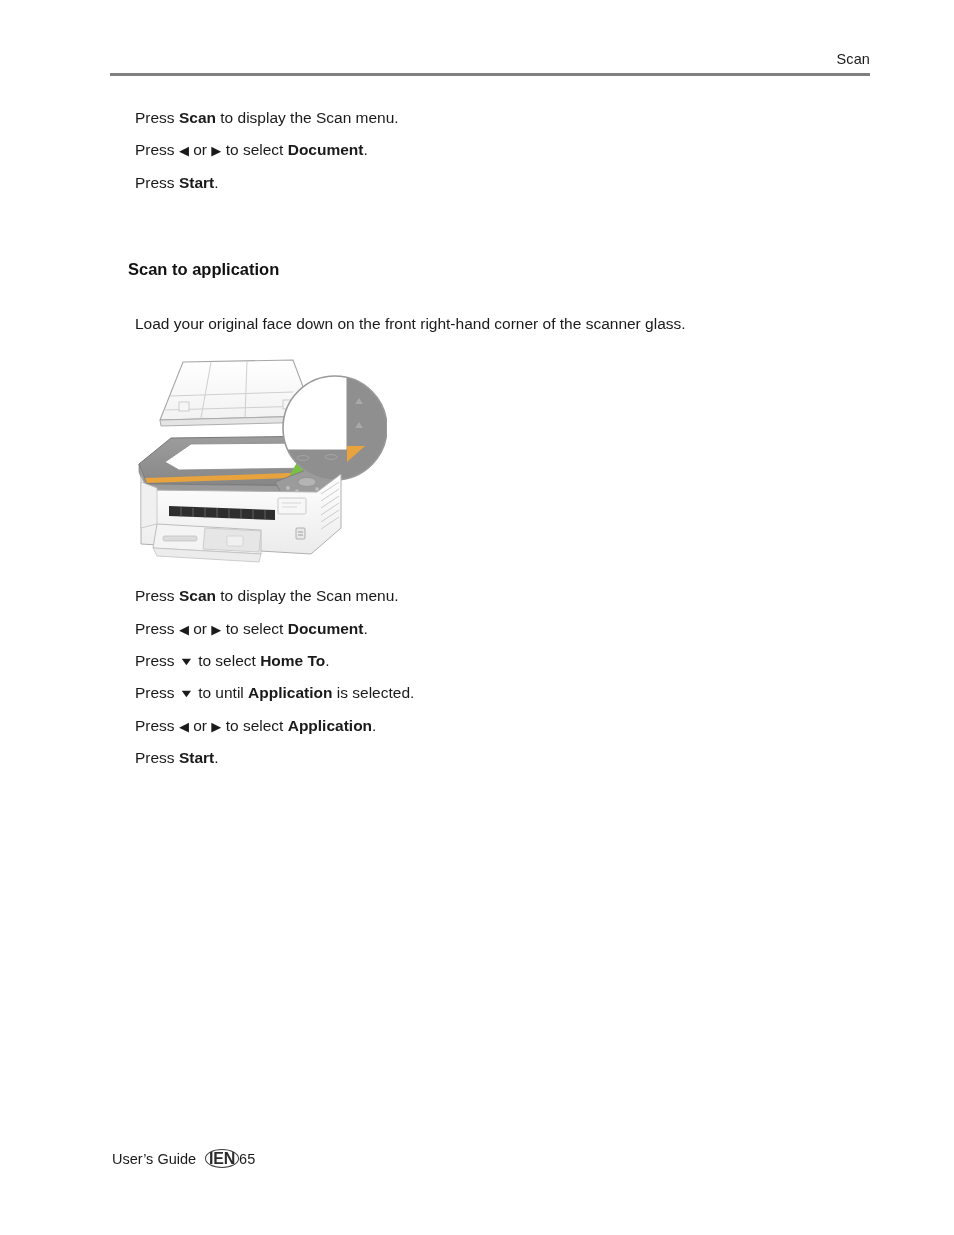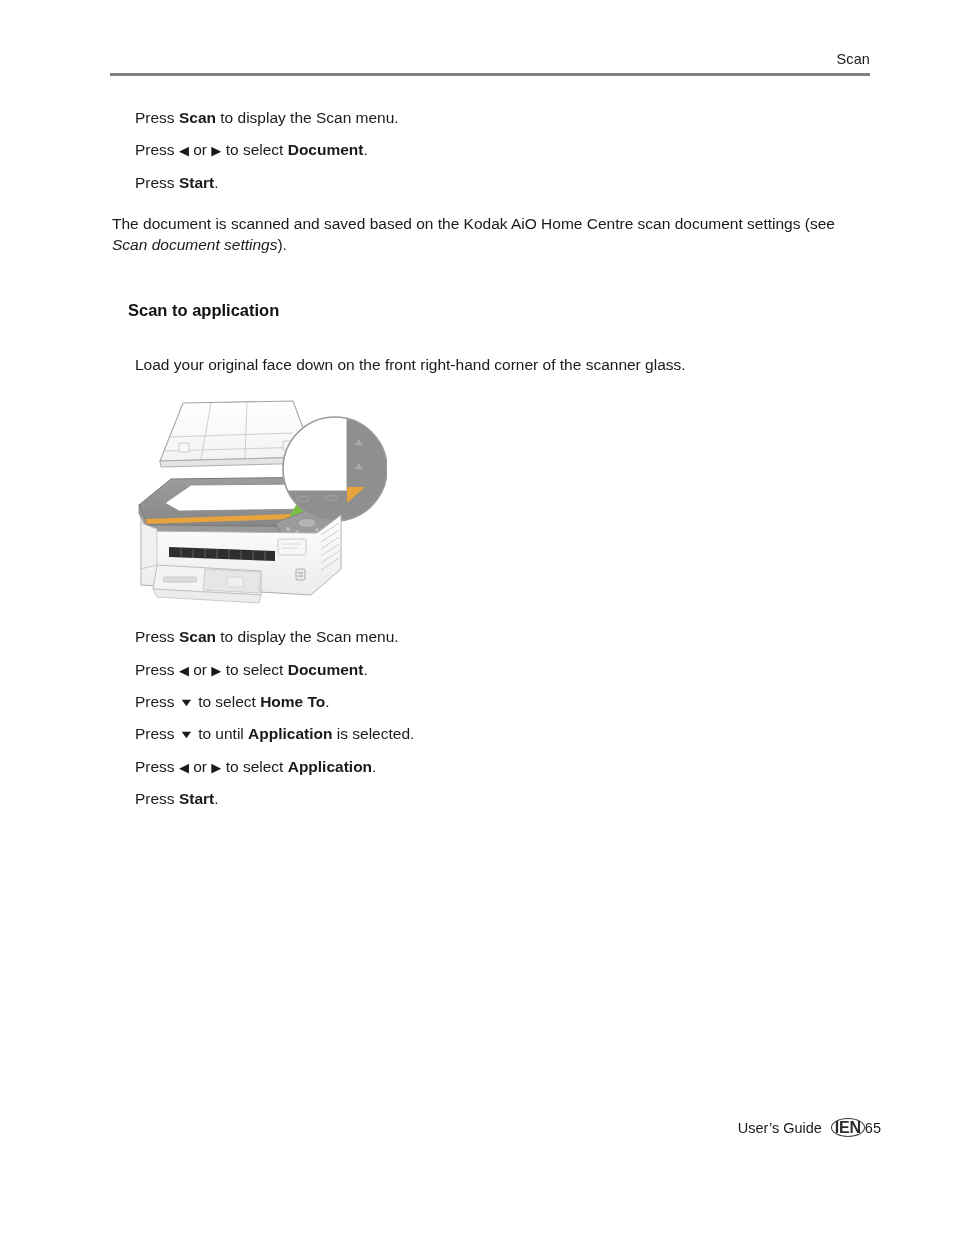--- a/index.html
+++ b/index.html
@@ -104,26 +104,25 @@
   
   .figure {
     padding-left: 23px;
   }
   .figure svg { display: block; }
 
   
   .footer {
     position: absolute;
     left: 112px;
-    top: 1118px;
+    top: 1149px;
     width: 758px;
     display: flex;
     align-items: center;
-    justify-content: flex-end;
-    margin-left: 11px;
+    justify-content: flex-start;
   }
   .footer-left {
     display: flex;
     align-items: center;
     gap: 9px;
     font-size: 14.5px;
     color: #1a1a1a;
   }
   .badge {
     position: relative;
@@ -172,23 +171,20 @@
       <p class="step">
         <span>Press </span><span class="glyph">◀</span><span> or </span><span class="glyph">▶</span><span> to select </span><span class="b">Document</span><span>.</span>
       </p>
       <p class="step">
         <span>Press </span><span class="b">Start</span><span>.</span>
       </p>
     </div>
 
     <div class="gap-after-steps"></div>
 
-    <p class="para">
-      <span>The document is scanned and saved based on the Kodak AiO Home Centre scan document settings (see </span><span class="i">Scan document settings</span><span>).</span>
-    </p>
 
     <div class="gap-after-para"></div>
 
     <h2 class="sec-heading">Scan to application</h2>
 
     <div class="gap-after-head"></div>
 
     <p class="step">Load your original face down on the front right-hand corner of the scanner glass.</p>
 
     <div class="gap-after-load"></div>

